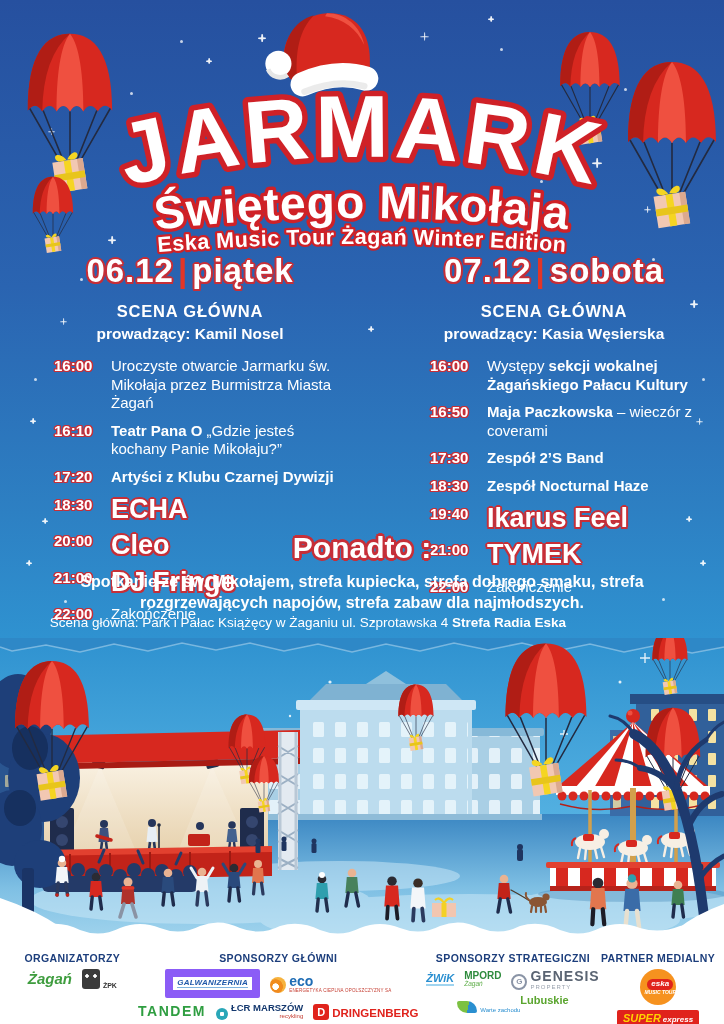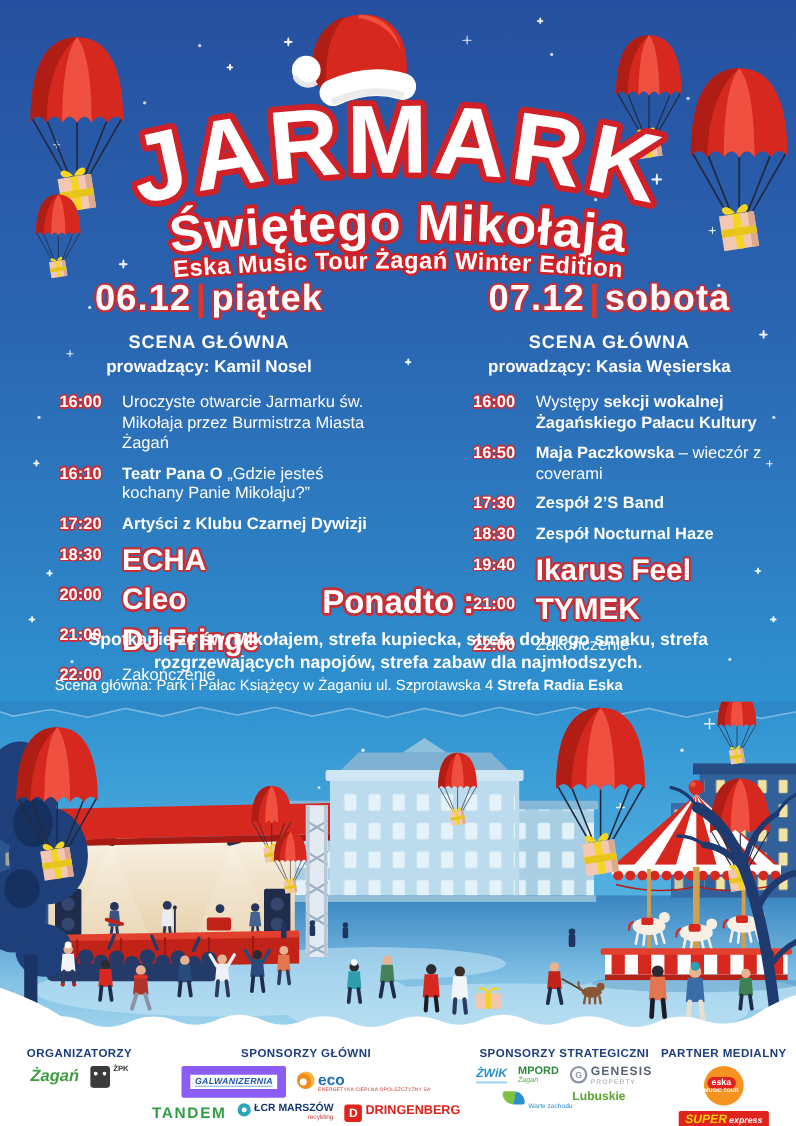--- a/index.html
+++ b/index.html
@@ -50,21 +50,21 @@
   .extras-loc .b{font-weight:700;}
   
   .scene{position:absolute;left:0;top:638px;width:724px;height:312px;z-index:1;}
   
   .footer{position:absolute;left:0;top:944px;width:724px;height:80px;background:#fff;z-index:5;
     display:flex;justify-content:space-between;align-items:flex-start;padding:8px 14px 0;box-sizing:border-box;gap:6px;}
   .fgroup{display:flex;flex-direction:column;align-items:center;}
   .g0{width:126px;} .g1{width:306px;} .g2{width:188px;} .g3{width:104px;}
   .ftitle{font-size:10.5px;font-weight:700;color:#1c3e7c;letter-spacing:.4px;margin-bottom:5px;white-space:nowrap;}
   .logos{display:flex;flex-wrap:wrap;justify-content:center;align-items:center;gap:5px 10px;}
-  .logo{display:inline-flex;align-items:flex-start;gap:3px;white-space:nowrap;}
+  .logo{display:inline-flex;align-items:flex-end;gap:3px;white-space:nowrap;}
   .ltwrap{display:flex;flex-direction:column;align-items:flex-start;line-height:1.05;}
   .ltxt{font-weight:700;}
   .licon{display:inline-flex;align-items:center;justify-content:center;}
   .logo-zagan .ltxt{color:#3f9d3f;font-size:15px;font-style:italic;}
   .logo-zpk .licon{width:18px;height:20px;border-radius:3px;background:#3b3b3b;
     background-image:radial-gradient(circle at 5px 7px,#fff 0 1.5px,transparent 2px),radial-gradient(circle at 13px 7px,#fff 0 1.5px,transparent 2px);}
   .logo-zpk .ltxt{font-size:7px;color:#333;}
   .logo-galwanizernia{border:8px solid #8b5cf6;border-radius:2px;padding:2px 4px;background:#fff;}
   .logo-galwanizernia .ltxt{color:#1f57a8;font-style:italic;font-size:8px;letter-spacing:.3px;border-bottom:1.5px solid #7fb3e0;}
   .logo-eco .licon{width:16px;height:16px;border-radius:50%;background:radial-gradient(circle at 35% 60%,#fff 0 3px,#f08b1e 3.5px 7px,#f6b33e 7.5px);}
@@ -80,27 +80,27 @@
     clip-path:polygon(0 100%,0 45%,25% 45%,25% 20%,45% 20%,45% 0,70% 0,70% 30%,100% 30%,100% 100%);}
   .logo-tbs .ltxt{color:#555;font-size:8px;}
   .logo-elpol .licon{width:15px;height:16px;background:#4a4a52;clip-path:polygon(25% 0,75% 0,100% 50%,75% 100%,25% 100%,0 50%);color:#fff;font-size:9px;font-weight:700;}
   .logo-elpol .ltxt{color:#3c3c44;font-size:9px;letter-spacing:1.5px;border-bottom:1.5px solid #c43a2e;}
   .logo-holcim .licon{width:15px;height:15px;border-radius:50%;background:linear-gradient(135deg,#1b9dd9 0 52%,#7cc142 52%);}
   .logo-holcim .ltxt{color:#15356e;font-size:13px;letter-spacing:.5px;}
   .logo-zwik .ltxt{color:#2a8fd0;font-size:11px;font-style:italic;border-bottom:2px solid #9fd4f0;}
   .logo-mpord .ltxt{color:#2e8b3d;font-size:10px;}
   .logo-mpord .lsub{color:#5fae4a;font-size:6.5px;font-style:italic;}
   .logo-genesis .licon{width:12px;height:12px;border-radius:50%;border:2px solid #8a94a6;color:#8a94a6;font-size:8px;font-weight:700;}
-  .logo-genesis .ltxt{color:#5a6472;font-size:11px;letter-spacing:1px;}
+  .logo-genesis .ltxt{color:#5a6472;font-size:14px;letter-spacing:1px;}
   .logo-genesis .lsub{color:#9aa2ae;font-size:6px;letter-spacing:1px;}
   .logo-lubuskie .licon{width:20px;height:12px;background:linear-gradient(100deg,#7cc142 55%,#2a8fd0 55%);border-radius:2px 10px 2px 10px;}
   .logo-lubuskie .ltxt{color:#5aa52e;font-size:11px;margin-left:40px;}
   .logo-lubuskie .lsub{color:#2a8fd0;font-size:6px;}
   .logo-eska{flex-direction:column;width:36px;height:36px;border-radius:50%;background:#f6921f;justify-content:center;gap:1px;}
-  .logo-eska .ltwrap{align-items:center;}
+  .logo-eska .ltwrap{align-items:center;font-style:italic;}
   .logo-eska .ltxt{background:#e0231c;color:#fff;font-size:8px;padding:1px 4px;border-radius:7px;}
   .logo-eska .lsub{color:#fff;font-size:5px;font-weight:700;text-align:center;}
   .logo-superexpress{background:#e0231c;padding:3px 6px;border-radius:2px;}
   .logo-superexpress .ltwrap{flex-direction:row;align-items:baseline;gap:2px;}
   .logo-superexpress .ltxt{color:#ffd200;font-size:11px;font-style:italic;}
   .logo-superexpress .lsub{color:#fff;font-size:8px;font-style:italic;font-weight:700;}
 </style>
 </head>
 <body>
 

